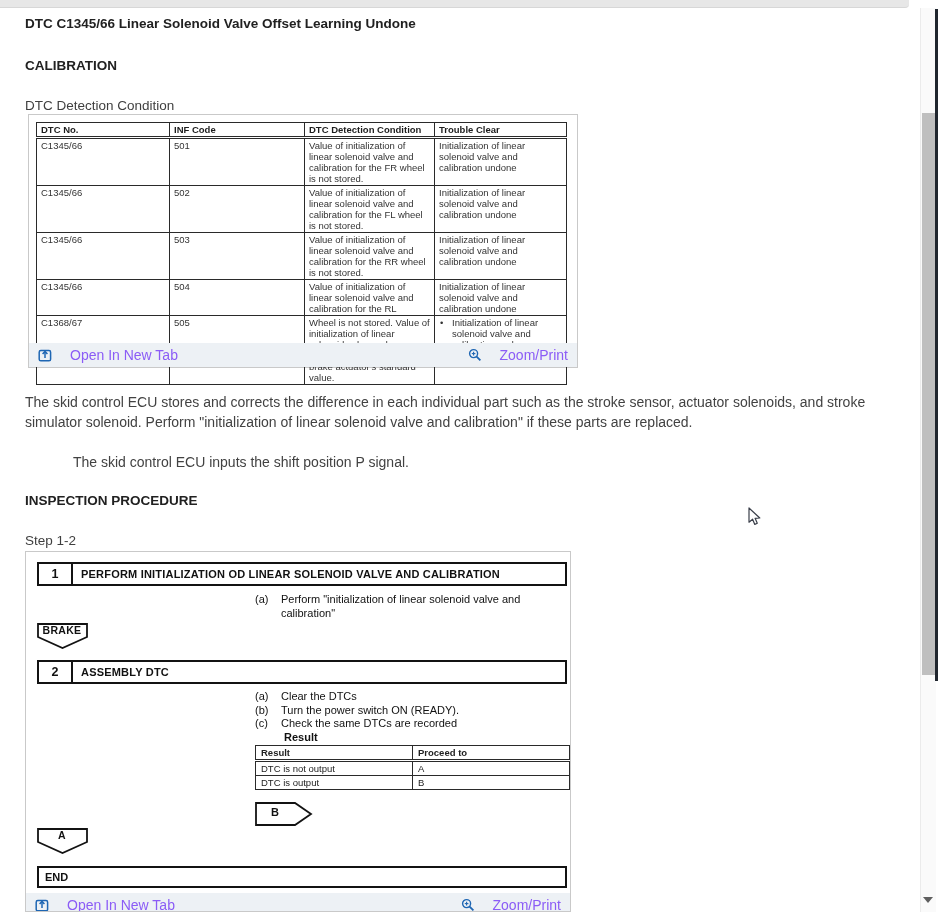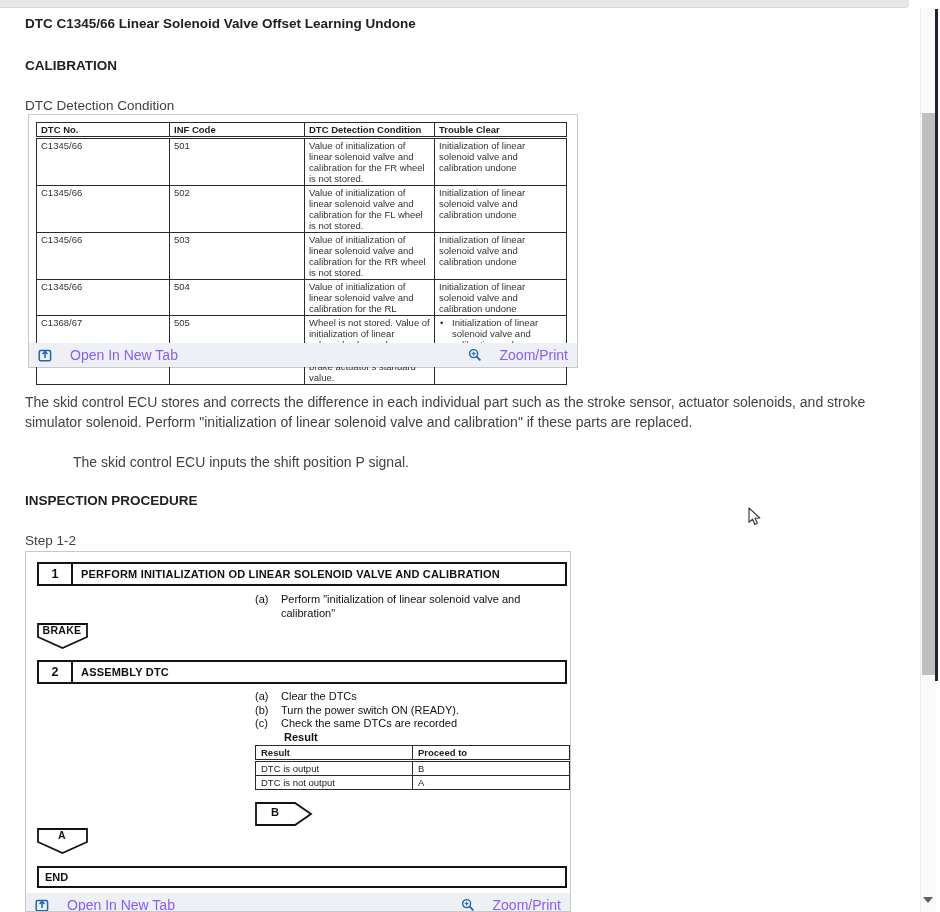--- a/index.html
+++ b/index.html
@@ -225,26 +225,26 @@
             <col style="width:157px">
           </colgroup>
         <thead>
           <tr>
             <th>Result</th>
             <th>Proceed to</th>
           </tr>
         </thead>
         <tbody>
           <tr>
+            <td>DTC is not output</td>
+            <td>A</td>
+          </tr>
+          <tr>
             <td>DTC is output</td>
             <td>B</td>
-          </tr>
-          <tr>
-            <td>DTC is not output</td>
-            <td>A</td>
           </tr>
         </tbody>
       </table>
 
       <div class="b-arrow" style="left:229px; top:250px;">
         <svg width="58" height="24" viewBox="0 0 58 24">
           <polygon points="1,1 40,1 56,12 40,23 1,23" fill="#fff" stroke="#131313" stroke-width="1.8"></polygon>
         </svg>
         <span class="banner-label">B</span>
       </div>

